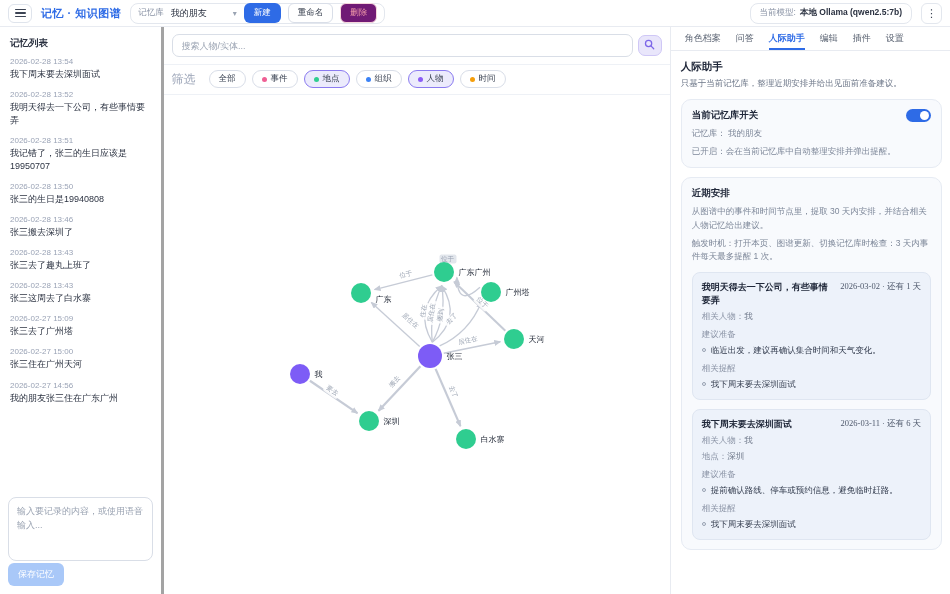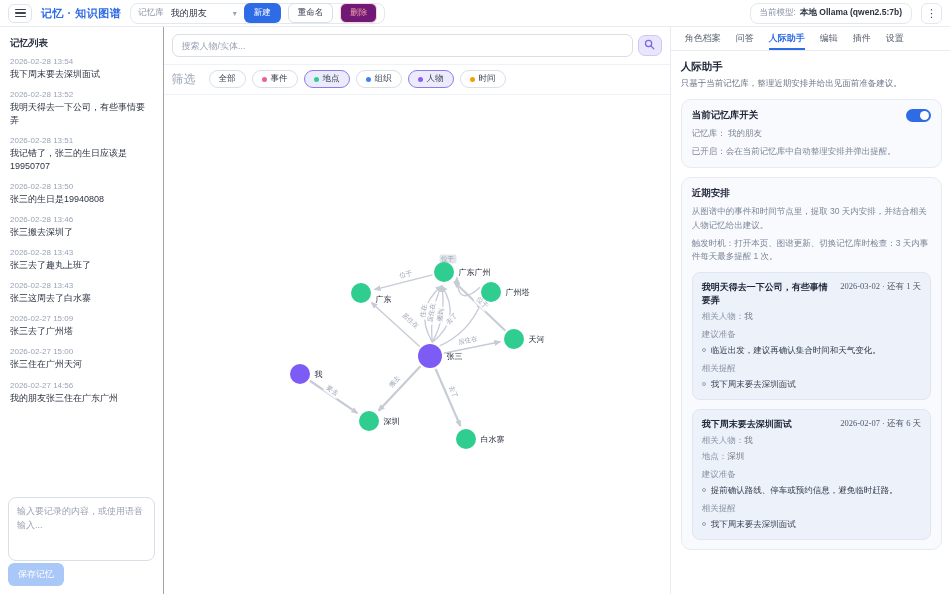--- a/index.html
+++ b/index.html
@@ -28,21 +28,21 @@
     padding:3px 9px; height:21px; cursor:pointer; }
   .model-label { font-size:8.5px; color:#8a93a5; }
   .model-value { font-size:8.5px; color:#2a3140; font-weight:bold; }
   .kebab-btn { width:21px; height:21px; border:1px solid #e3e7ee; border-radius:6px; background:#fff;
     color:#3c4454; font-size:11px; line-height:18px; text-align:center; cursor:pointer; }
 
   
   .main { display:flex; height:567px; }
 
   
-  .sidebar { width:168px; border-right:1px solid #a3a3a3; position:relative; background:#fff; }
+  .sidebar { width:168px; border-right:3px solid #a3a3a3; position:relative; background:#fff; }
   .sidebar-title { font-size:9.5px; font-weight:bold; color:#2a3140; padding:10px 10px 6px 10px; }
   .mem-list { position:absolute; top:28px; bottom:102px; left:0; right:4px; overflow:hidden; padding:2px 6px 0 10px; }
   .mem-item { margin-bottom:9px; cursor:pointer; }
   .mem-date { font-size:8px; color:#9aa3b6; margin-bottom:2px; }
   .mem-text { font-size:9px; color:#2c3342; line-height:1.45; }
   .mem-input { position:absolute; left:8px; right:8px; bottom:33px; height:64px; resize:none;
     border:1px solid #d9dee7; border-radius:8px; padding:7px 8px; font-size:9px; line-height:1.5;
     font-family:"Liberation Sans", sans-serif; color:#2a3140; outline:none; }
   .mem-input::placeholder { color:#9aa3b2; }
   .save-btn { position:absolute; left:8px; bottom:8px; background:#a9c8f8; color:#fff; border:none;
@@ -311,21 +311,21 @@
               </div>
               <div class="section-label">相关提醒</div>
               <div class="bullet-row">
                 <span class="bullet-dot"></span>
                 <span>我下周末要去深圳面试</span>
               </div>
             </div>
             <div class="event-card">
               <div class="event-head">
                 <span class="event-title">我下周末要去深圳面试</span>
-                <span class="event-date">2026-02-07 · 还有 6 天</span>
+                <span class="event-date">2026-03-11 · 还有 6 天</span>
               </div>
               <div class="meta-row"><span>相关人物：</span><b>我</b></div>
               <div class="meta-row"><span>地点：</span><b>深圳</b></div>
               <div class="section-label">建议准备</div>
               <div class="bullet-row">
                 <span class="bullet-dot"></span>
                 <span>提前确认路线、停车或预约信息，避免临时赶路。</span>
               </div>
               <div class="section-label">相关提醒</div>
               <div class="bullet-row">

